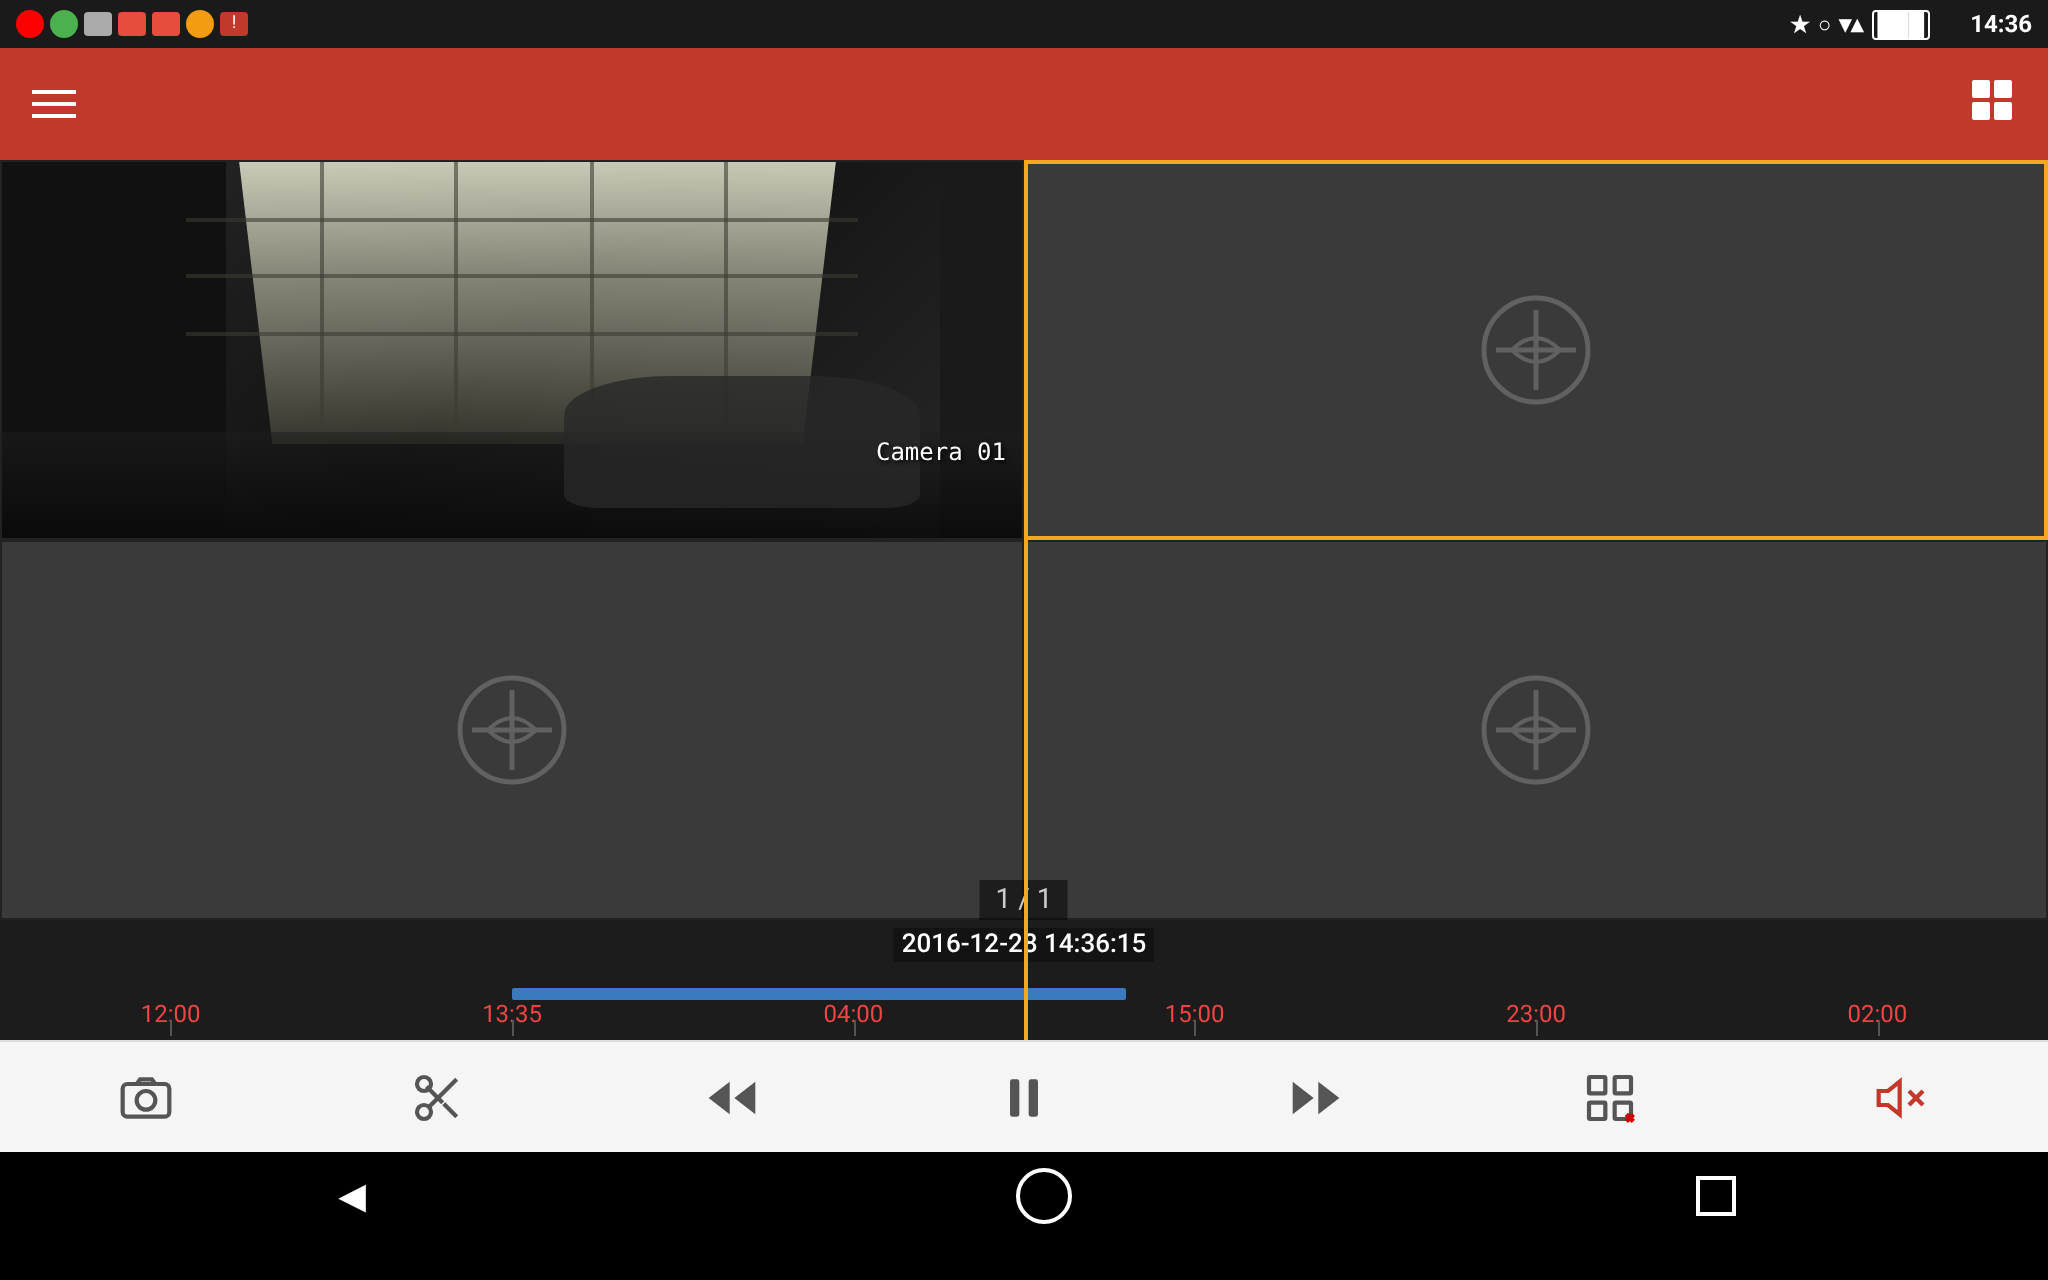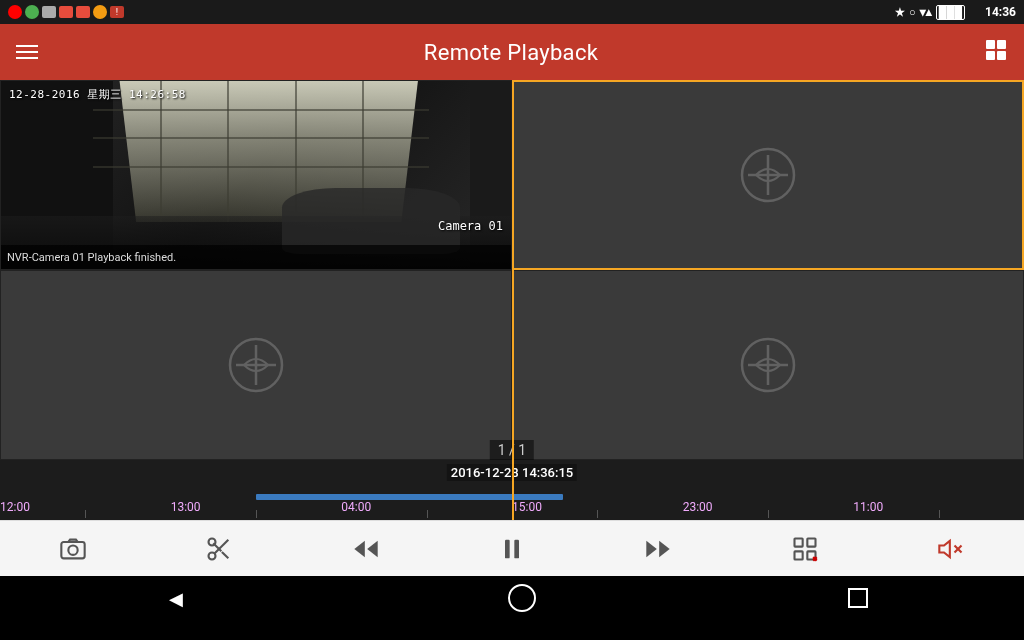--- a/index.html
+++ b/index.html
@@ -302,22 +302,22 @@
       position: absolute;
       bottom: 8px;
       left: 0;
       right: 0;
       display: flex;
       align-items: flex-end;
     }
 
     .timeline-hour {
       flex: 1;
-      text-align: left;
-      color: #f0abfc;
+      text-align: center;
+      color: #ef4444;
       font-size: 12px;
       position: relative;
     }
 
     .timeline-tick {
       position: absolute;
       bottom: -4px;
       left: 50%;
       width: 1px;
       height: 8px;
@@ -405,21 +405,20 @@
 </div>
 
 <div id="app-bar">
   <div style="cursor:pointer;">
     <div class="hamburger-icon">
       <span></span>
       <span></span>
       <span></span>
     </div>
   </div>
-  <span class="app-bar-title">Remote Playback</span>
   <div class="layout-icon">
     <svg width="24" height="24" viewBox="0 0 24 24" fill="white">
       <rect x="2" y="2" width="9" height="9" rx="1" fill="white"></rect>
       <rect x="13" y="2" width="9" height="9" rx="1" fill="white"></rect>
       <rect x="2" y="13" width="9" height="9" rx="1" fill="white"></rect>
       <rect x="13" y="13" width="9" height="9" rx="1" fill="white"></rect>
     </svg>
   </div>
 </div>
 
@@ -436,25 +435,21 @@
           <div class="grid-h" style="top:60%"></div>
           <div class="grid-v" style="left:20%"></div>
           <div class="grid-v" style="left:40%"></div>
           <div class="grid-v" style="left:60%"></div>
           <div class="grid-v" style="left:80%"></div>
         </div>
         <div class="dark-right"></div>
         <div class="floor-dark"></div>
         <div class="car-shape"></div>
       </div>
-      <div class="camera-overlay-time">12-28-2016  星期三  14:26:58</div>
       <div class="camera-overlay-label">Camera 01</div>
-      <div class="camera-status-bar">
-        <span class="camera-status-text">NVR-Camera 01 Playback finished.</span>
-      </div>
     </div>
   </div>
 
   <div class="video-cell video-cell-2">
     <div class="add-channel-icon">
       <svg class="add-channel-svg" viewBox="0 0 60 60" fill="none">
         <circle cx="30" cy="30" r="26" stroke="#888" stroke-width="2.5"></circle>
         <line x1="30" y1="10" x2="30" y2="50" stroke="#888" stroke-width="2.5"></line>
         <line x1="10" y1="30" x2="50" y2="30" stroke="#888" stroke-width="2.5"></line>
         <path d="M18 30 Q30 18 42 30" stroke="#888" stroke-width="2" fill="none"></path>
@@ -497,37 +492,37 @@
   <div class="timeline-orange-line"></div>
 
   <div class="timeline-segment" style="left: 25%; width: 30%; bottom: 20px;"></div>
 
   <div class="timeline-hours" style="bottom: 6px;">
     <div class="timeline-hour">
       <span>12:00</span>
       <div class="timeline-tick"></div>
     </div>
     <div class="timeline-hour">
-      <span>13:00</span>
+      <span>13:35</span>
       <div class="timeline-tick"></div>
     </div>
     <div class="timeline-hour">
       <span>04:00</span>
       <div class="timeline-tick"></div>
     </div>
     <div class="timeline-hour">
       <span>15:00</span>
       <div class="timeline-tick"></div>
     </div>
     <div class="timeline-hour">
       <span>23:00</span>
       <div class="timeline-tick"></div>
     </div>
     <div class="timeline-hour">
-      <span>11:00</span>
+      <span>02:00</span>
       <div class="timeline-tick"></div>
     </div>
   </div>
 </div>
 
 <div id="toolbar">
 
   <div class="toolbar-btn">
     <svg viewBox="0 0 24 24" fill="none" stroke="#555" stroke-width="1.8">
       <rect x="2" y="6" width="20" height="14" rx="2"></rect>

